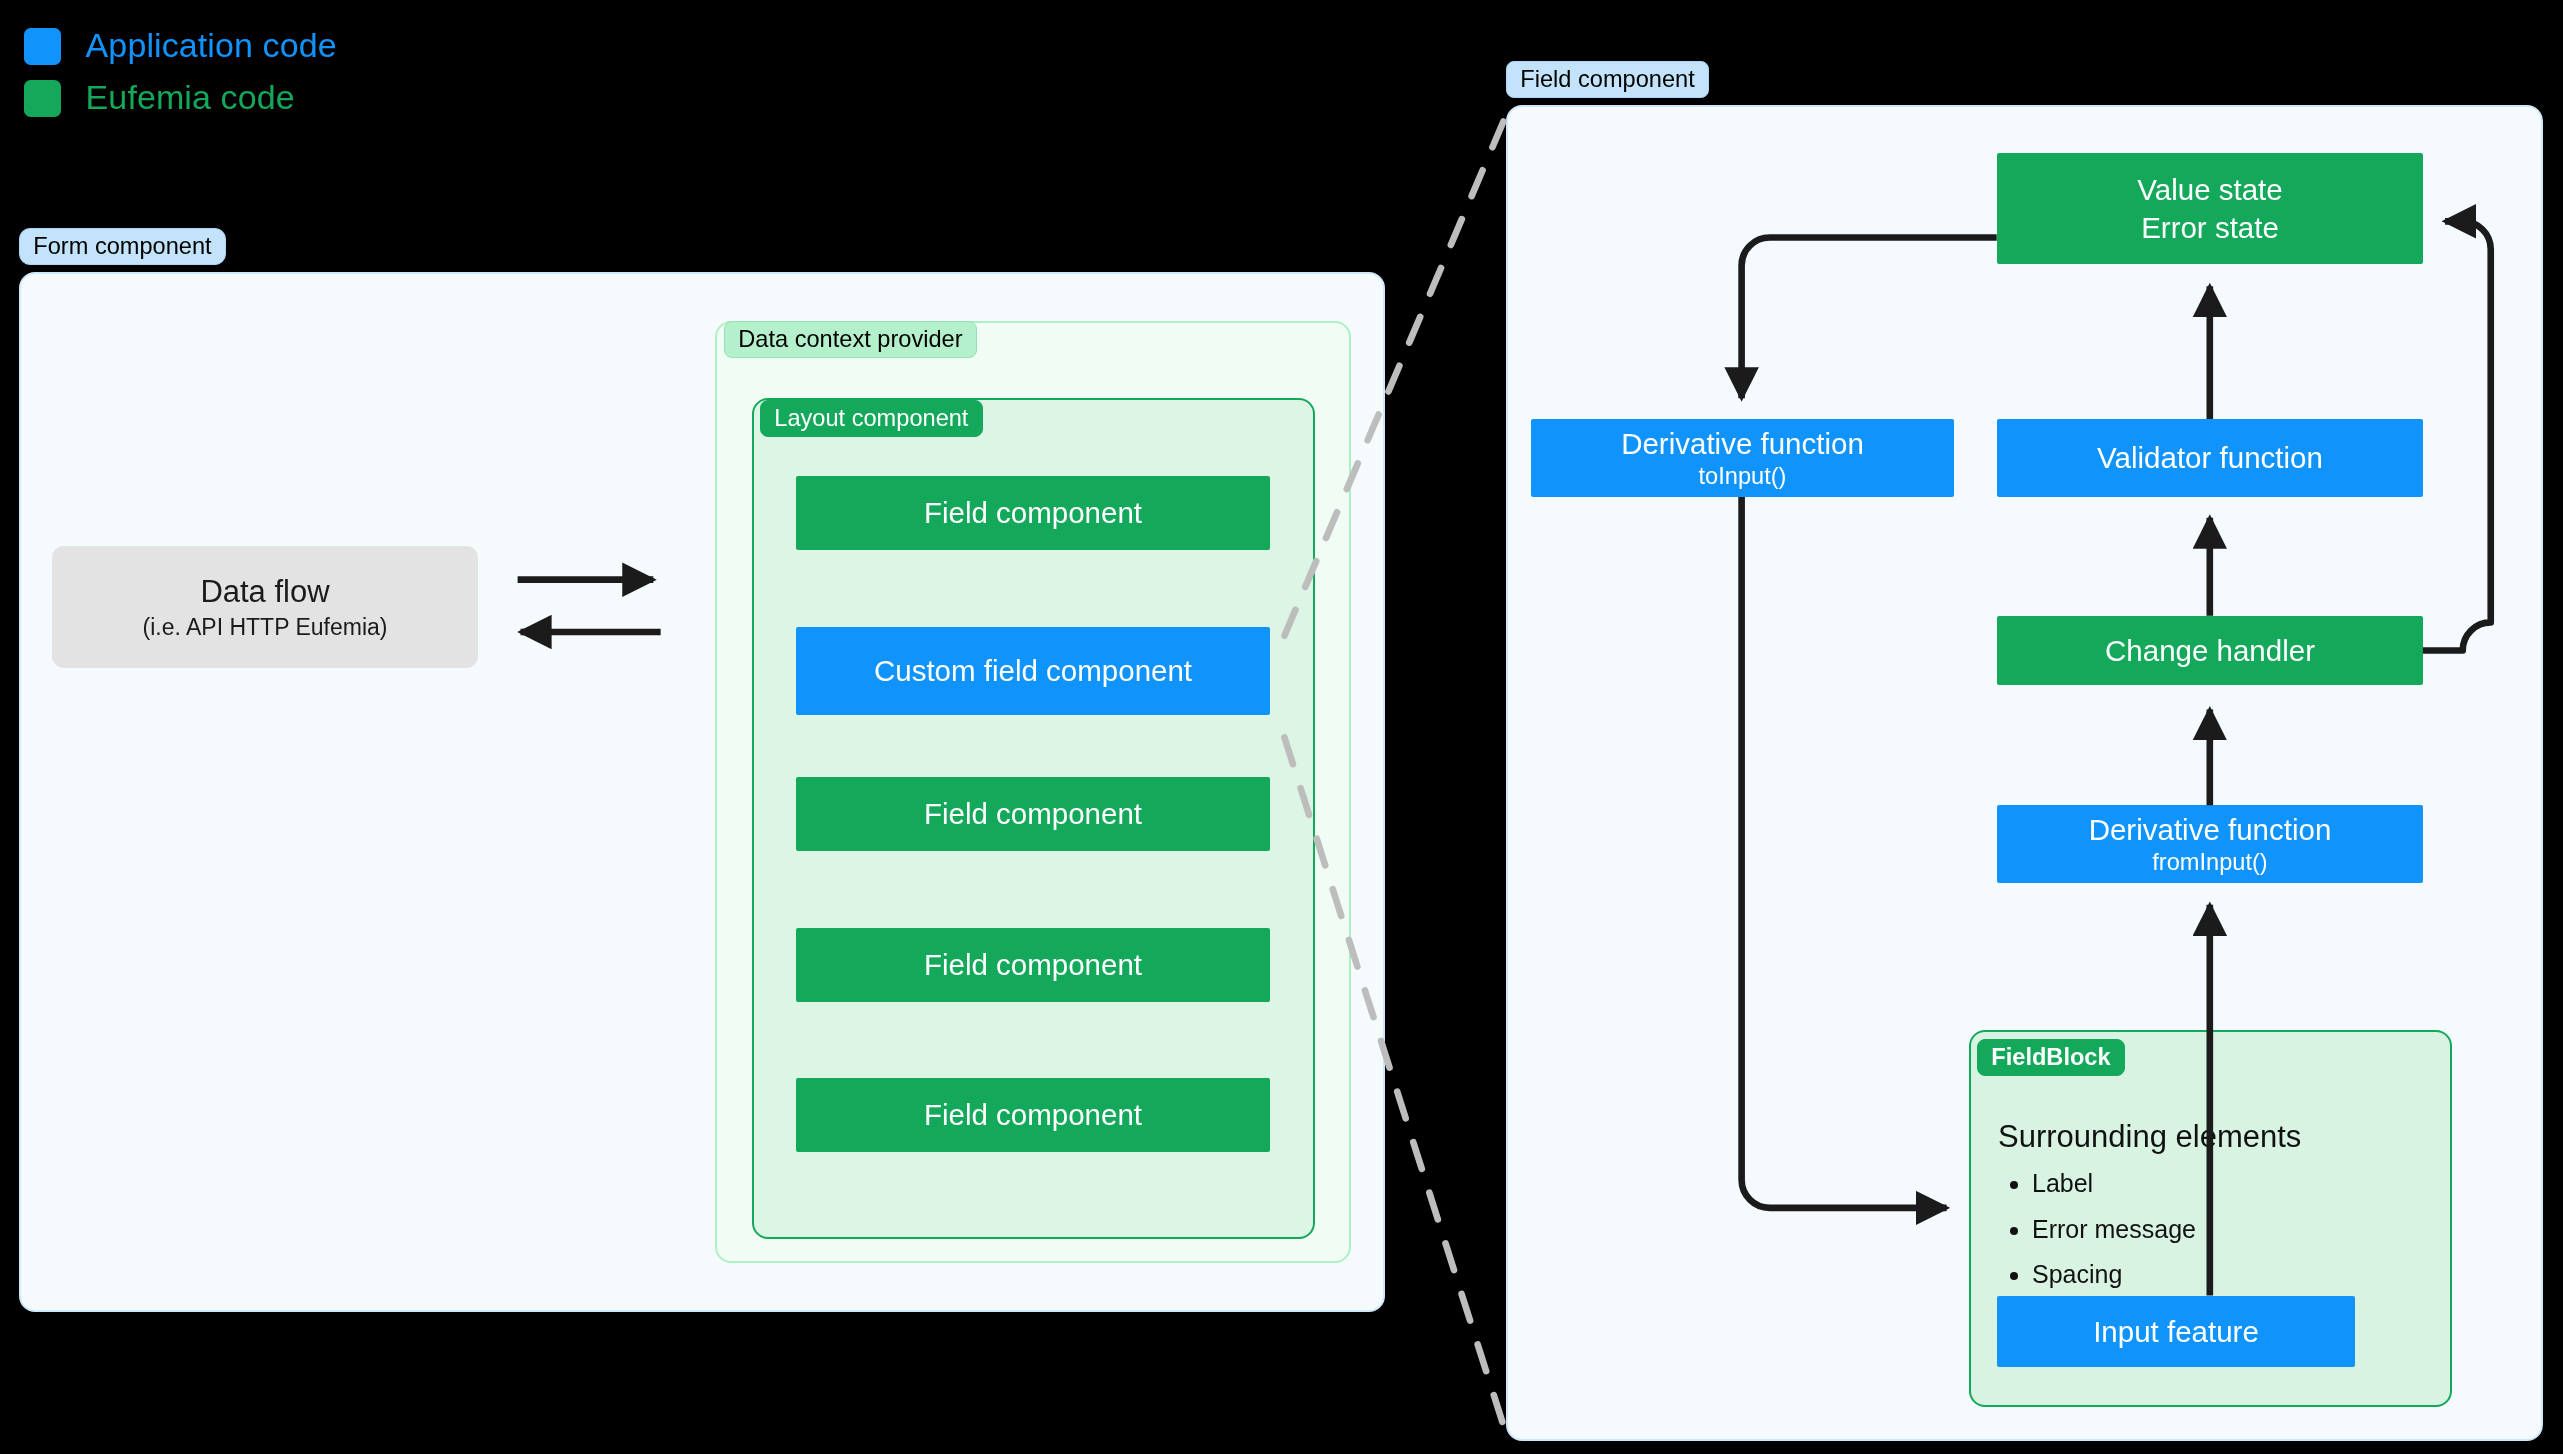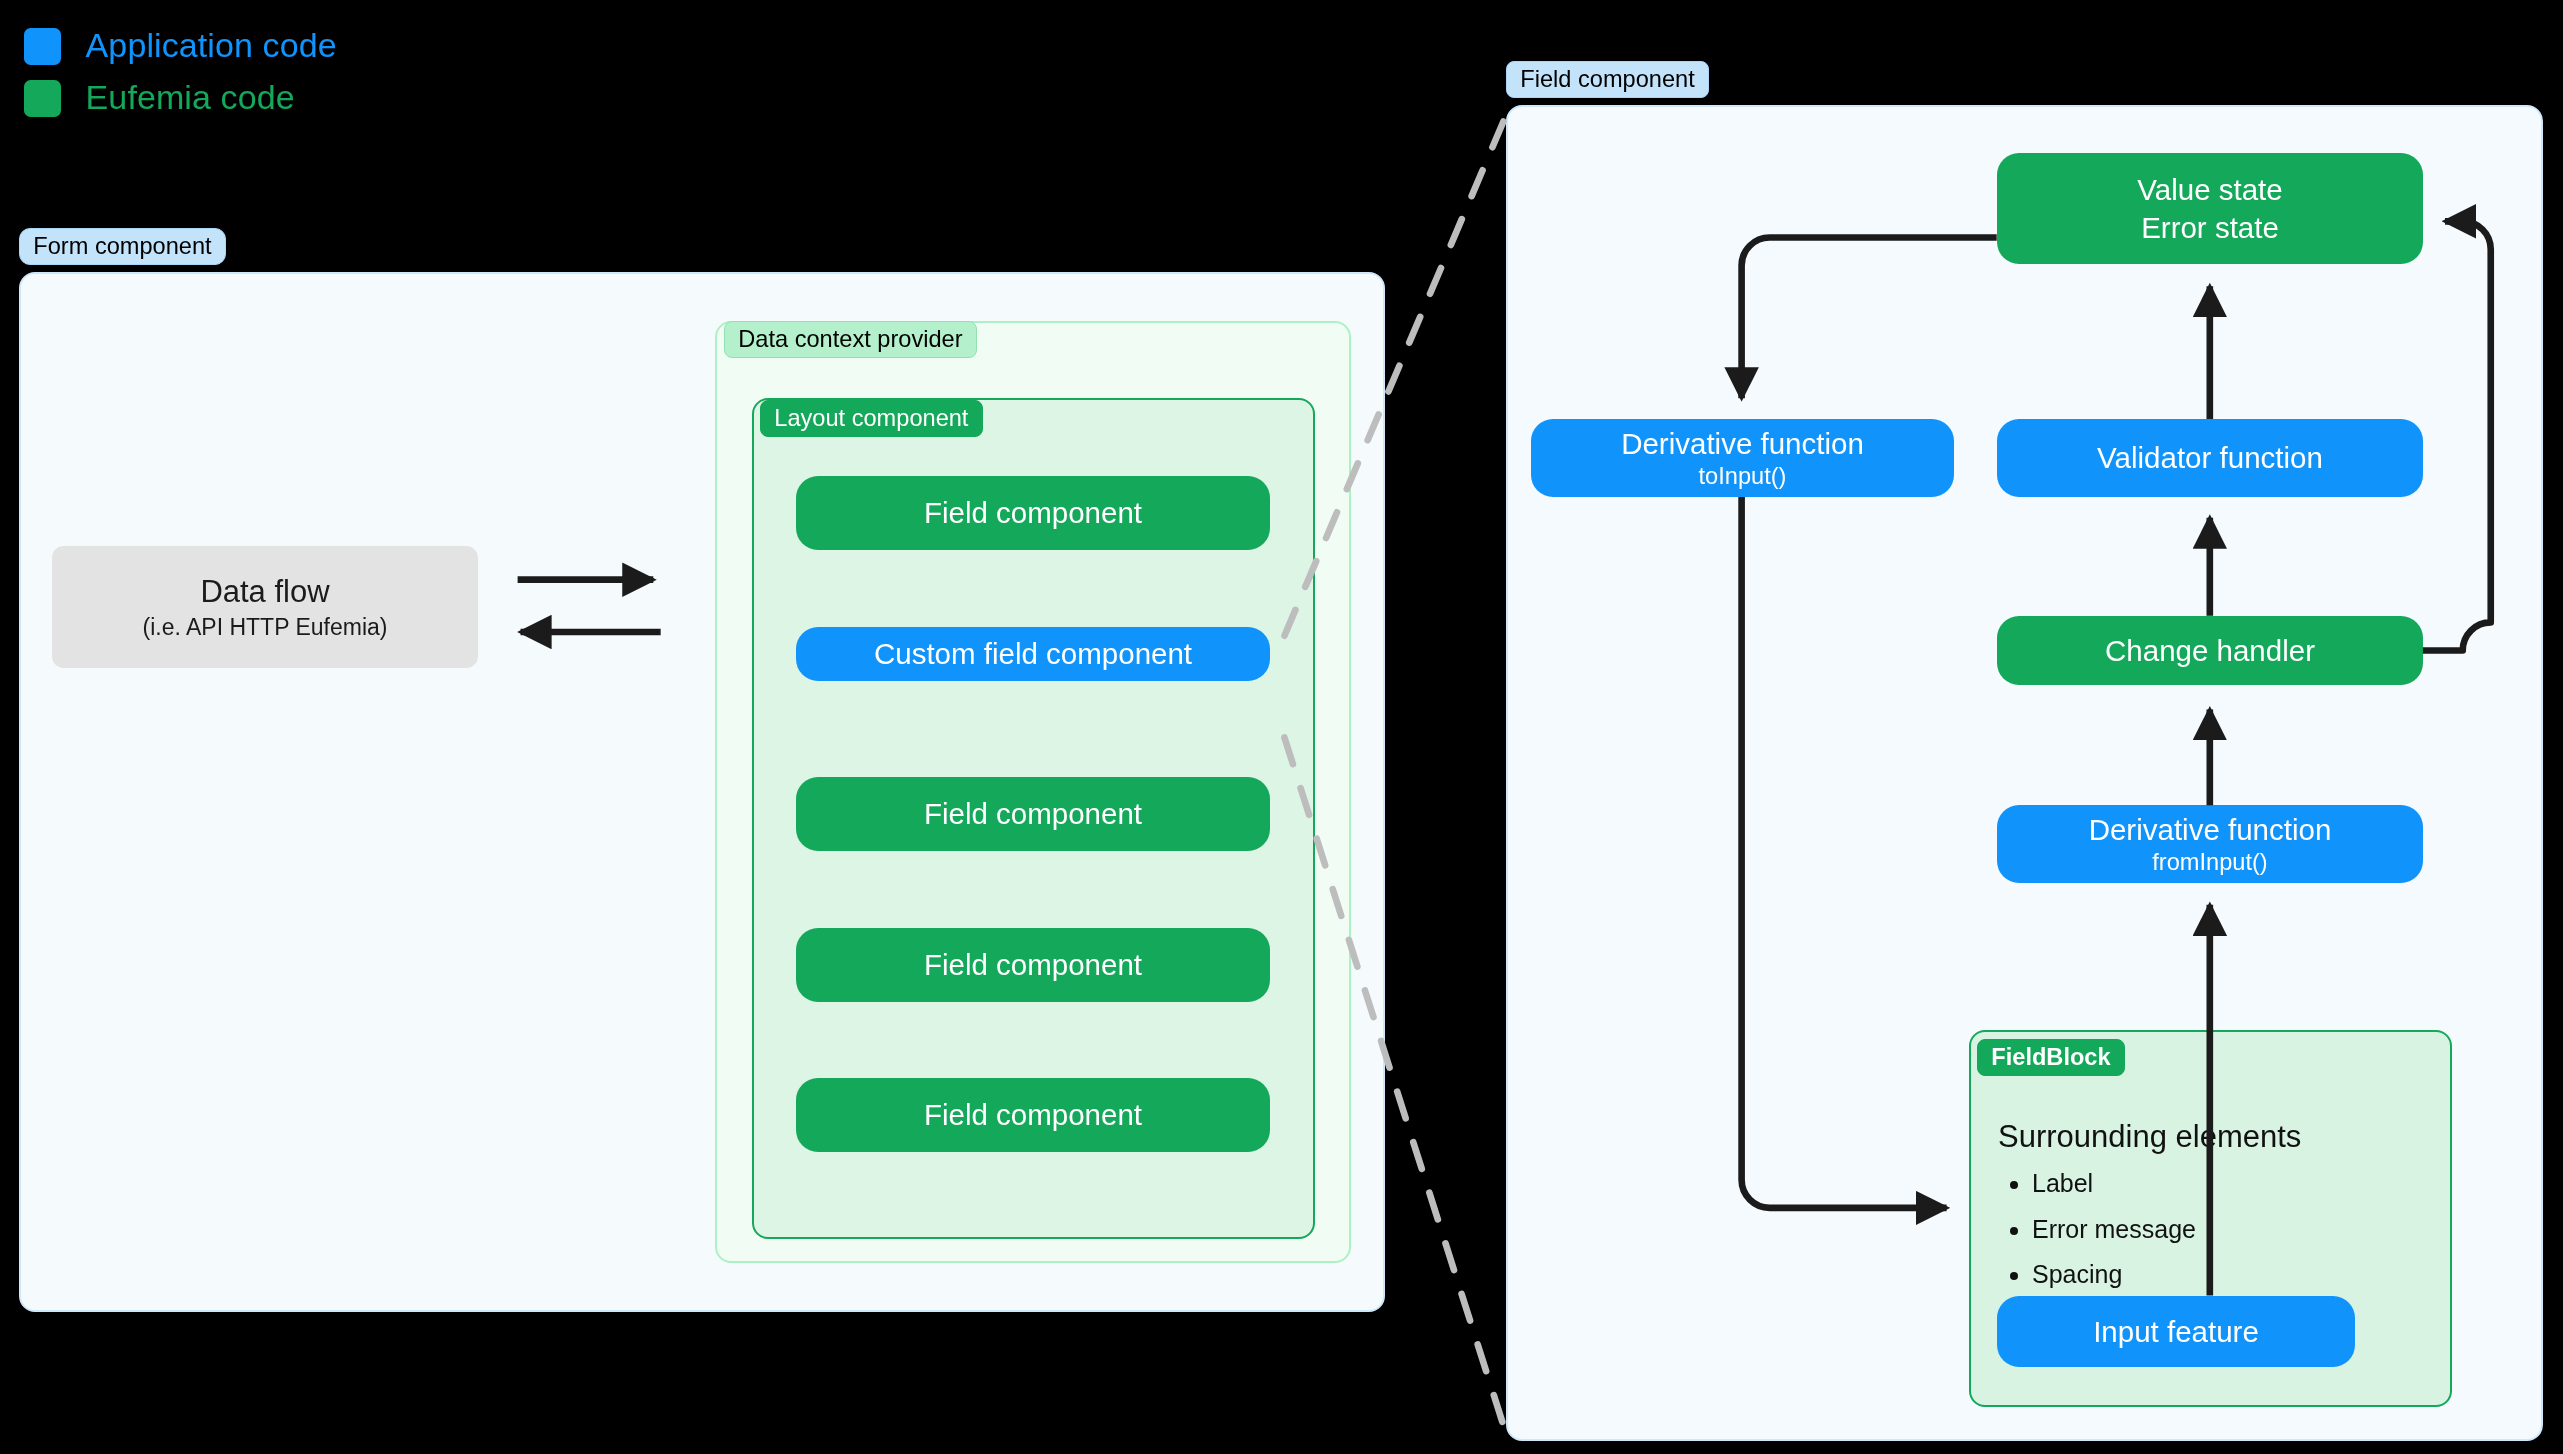--- a/index.html
+++ b/index.html
@@ -43,21 +43,21 @@
   .panel-field{background:#f4fafd;border:2.2px solid #cfe7fa;}
   .panel-dcp{background:#f1fdf4;border:2.2px solid #adf0c4;}
   .panel-layout{background:#ddf5e4;border:2.9px solid #14a85a;}
   .panel-fieldblock{background:#d8f3e2;border:2.9px solid #14a85a;}
 
   
   .node{
     position:absolute;box-sizing:border-box;
     display:flex;flex-direction:column;
     align-items:center;justify-content:center;
-    border-radius:22px;
+    border-radius:2px;
     text-align:center;
     z-index:5;
   }
   .node.green{background:#14a85a;color:#fff;}
   .node.blue{background:#1094fc;color:#fff;}
   .node.grey{background:#e4e3e3;color:#1b1b1b;border-radius:11.8px;}
   .node .t1{font-size:29.5px;line-height:1.26;}
   .node .t2{font-size:23.6px;line-height:1.26;}
   .node.grey .t1{font-size:31px;}
   .node.grey .t2{font-size:23px;margin-top:1.5px;}
@@ -122,21 +122,21 @@
 
   <div class="badge greenlight" style="left:724px;top:321px;">Data context provider</div>
   <div class="panel panel-dcp" style="left:715px;top:321px;width:636px;height:942px;"></div>
 
   <div class="badge greensolid" style="left:760px;top:400px;">Layout component</div>
   <div class="panel panel-layout" style="left:752px;top:398px;width:563px;height:841px;"></div>
 
   <div class="node green" style="left:796px;top:476px;width:474px;height:74px;">
     <span class="t1">Field component</span>
   </div>
-  <div class="node blue" style="left:796px;top:627px;width:474px;height:54px;">
+  <div class="node blue" style="left:796px;top:627px;width:474px;height:88px;">
     <span class="t1">Custom field component</span>
   </div>
   <div class="node green" style="left:796px;top:777px;width:474px;height:74px;">
     <span class="t1">Field component</span>
   </div>
   <div class="node green" style="left:796px;top:928px;width:474px;height:74px;">
     <span class="t1">Field component</span>
   </div>
   <div class="node green" style="left:796px;top:1078px;width:474px;height:74px;">
     <span class="t1">Field component</span>

